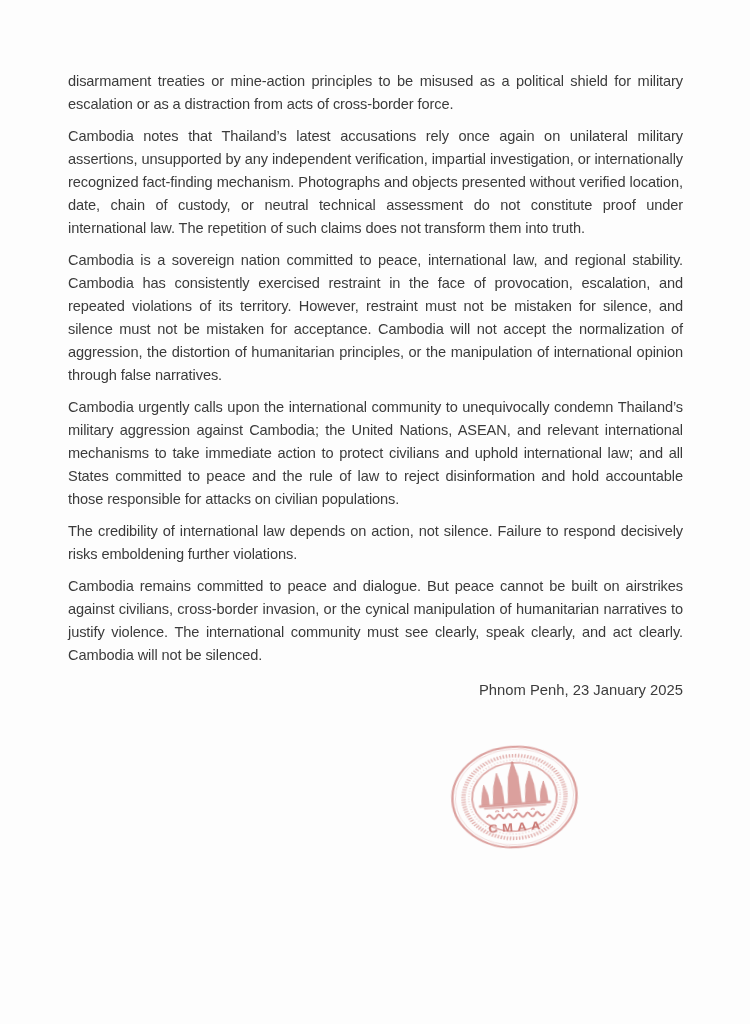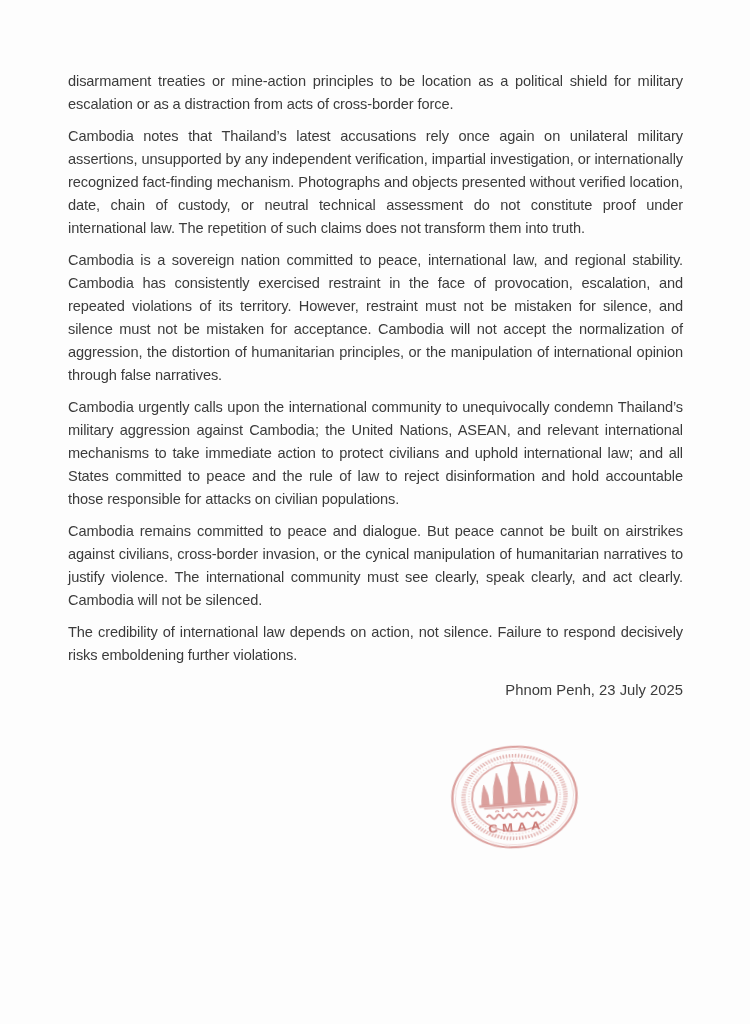--- a/index.html
+++ b/index.html
@@ -48,27 +48,27 @@
     opacity: 0.88;
     mix-blend-mode: multiply;
   }
 </style>
 </head>
 <body>
 
 <div class="page">
 
   <div class="body-text">
-    <p class="para">disarmament treaties or mine-action principles to be location as a political shield for military escalation or as a distraction from acts of cross-border force.</p>
+    <p class="para">disarmament treaties or mine-action principles to be misused as a political shield for military escalation or as a distraction from acts of cross-border force.</p>
     <p class="para">Cambodia notes that Thailand’s latest accusations rely once again on unilateral military assertions, unsupported by any independent verification, impartial investigation, or internationally recognized fact-finding mechanism. Photographs and objects presented without verified location, date, chain of custody, or neutral technical assessment do not constitute proof under international law. The repetition of such claims does not transform them into truth.</p>
     <p class="para">Cambodia is a sovereign nation committed to peace, international law, and regional stability. Cambodia has consistently exercised restraint in the face of provocation, escalation, and repeated violations of its territory. However, restraint must not be mistaken for silence, and silence must not be mistaken for acceptance. Cambodia will not accept the normalization of aggression, the distortion of humanitarian principles, or the manipulation of international opinion through false narratives.</p>
     <p class="para">Cambodia urgently calls upon the international community to unequivocally condemn Thailand’s military aggression against Cambodia; the United Nations, ASEAN, and relevant international mechanisms to take immediate action to protect civilians and uphold international law; and all States committed to peace and the rule of law to reject disinformation and hold accountable those responsible for attacks on civilian populations.</p>
+    <p class="para">The credibility of international law depends on action, not silence. Failure to respond decisively risks emboldening further violations.</p>
     <p class="para">Cambodia remains committed to peace and dialogue. But peace cannot be built on airstrikes against civilians, cross-border invasion, or the cynical manipulation of humanitarian narratives to justify violence. The international community must see clearly, speak clearly, and act clearly. Cambodia will not be silenced.</p>
-    <p class="para">The credibility of international law depends on action, not silence. Failure to respond decisively risks emboldening further violations.</p>
-    <div class="dateline">Phnom Penh, 23 July 2025</div>
+    <div class="dateline">Phnom Penh, 23 January 2025</div>
   </div>
 
   <svg class="stamp" viewBox="0 0 136 136" preserveAspectRatio="none" xmlns="http://www.w3.org/2000/svg">
 
     <circle cx="68" cy="68" r="64.5" fill="none" stroke="#c0534e" stroke-width="2.4" opacity="0.62"></circle>
     <circle cx="68" cy="68" r="61.5" fill="none" stroke="#cf7a76" stroke-width="0.9" opacity="0.35"></circle>
 
     <circle cx="68" cy="68" r="44" fill="none" stroke="#c0534e" stroke-width="2" opacity="0.55"></circle>
 
     <circle cx="68" cy="68" r="53" fill="none" stroke="#bf4f4a" stroke-width="4.6" stroke-dasharray="1.5,1.7" opacity="0.5"></circle>

